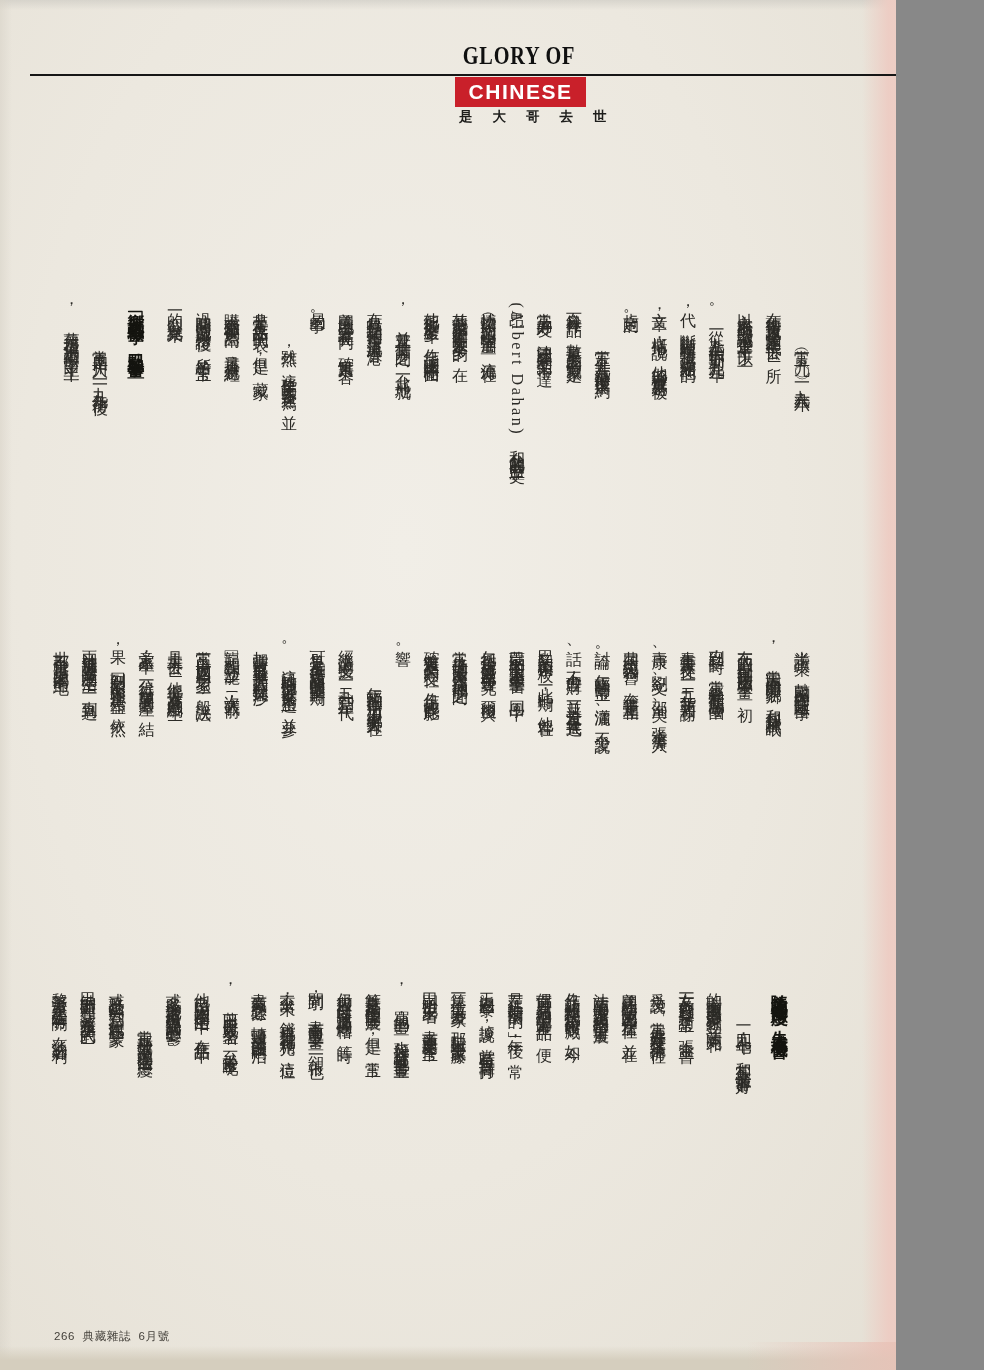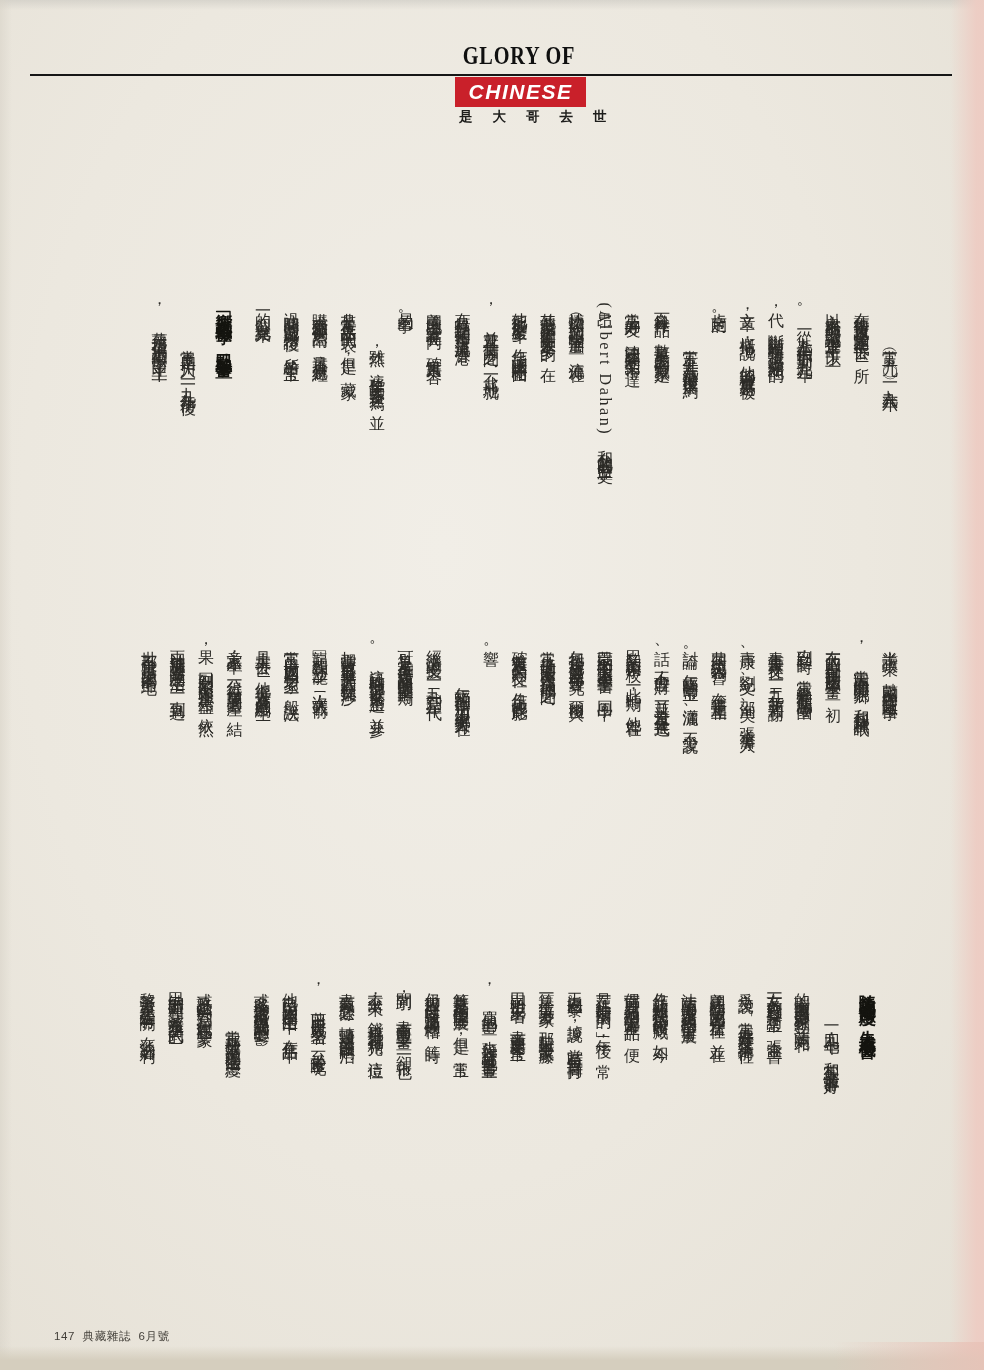--- a/index.html
+++ b/index.html
@@ -1,17 +1,17 @@
 <!DOCTYPE html>
 <html><head>
 <meta charset="utf-8">
 <style>
   html,body { margin:0; padding:0; background:#888; }
   .page {
-    position:relative; width:984px; height:1370px; overflow:hidden;
+    position:relative; width:896px; height:1370px; overflow:hidden;
     background: radial-gradient(ellipse at 45% 40%, #f1eee7 0%, #ece8df 55%, #e5e0d5 100%);
     font-family:"Liberation Serif", serif;
   }
   
   .edge-top    { position:absolute; top:0; left:0; width:100%; height:10px;
                  background:linear-gradient(#c7c5be, rgba(199,197,190,0)); opacity:.55; }
   .edge-left   { position:absolute; top:0; left:0; width:12px; height:100%;
                  background:linear-gradient(to right,#d8d3c8, rgba(216,211,200,0)); opacity:.6; }
   .edge-right  { position:absolute; top:0; right:0; width:34px; height:100%;
                  background:linear-gradient(to right, rgba(240,213,205,0), #edccc3 78%); opacity:.95; }
@@ -26,21 +26,21 @@
     font-weight:bold; font-size:26px; letter-spacing:1px; color:#101010;
     transform:scaleX(.78); transform-origin:center; white-space:nowrap;
   }
   .rule  { position:absolute; top:74px; left:30px; width:922px; height:2px; background:#161616; }
   .banner{
     position:absolute; top:77px; left:455px; width:131px; height:30px;
     display:flex; align-items:center; justify-content:center; background:#c9202a;
   }
   .banner-text {
     color:#ffffff; font-family:"Liberation Sans", sans-serif; font-weight:bold;
-    font-size:21px; letter-spacing:1.5px; white-space:nowrap;font-style:italic;
+    font-size:21px; letter-spacing:1.5px; white-space:nowrap;
   }
   .subtitle {
     position:absolute; top:108px; left:459px; white-space:nowrap;
     font-size:13.5px; font-weight:bold; color:#1d1d1b; letter-spacing:20px;
   }
 
   
   .band { position:absolute; display:flex; flex-direction:row-reverse; align-items:flex-start; }
   .band-1 { top:300px;  right:84px; }
   .band-2 { top:638px;  right:84px; }
@@ -164,15 +164,15 @@
       <div class="col">畫商氣忿之餘，轉過頭來捧藤田嗣治</div>
       <div class="col">，藤田自此大享盛名。至於常玉呢？</div>
       <div class="col">他自己陷入困頓的生活中，在作品中</div>
       <div class="col">或多或少地透露出飄流異國的憂鬱。</div>
       <div class="col indent">常玉那種放蕩不羈的生活態度，</div>
       <div class="col">或許是由於二〇到三〇年代在巴黎蒙</div>
       <div class="col">巴納斯區和一票「波希米亞」式的巴</div>
       <div class="col">黎派畫家一起生活有關，在淡泊名利</div>
     </section>
 
-  <div class="footer">147  典藏雜誌  6月號</div>
+  <div class="footer">266  典藏雜誌  6月號</div>
 
 </div>
 
 </body></html>

